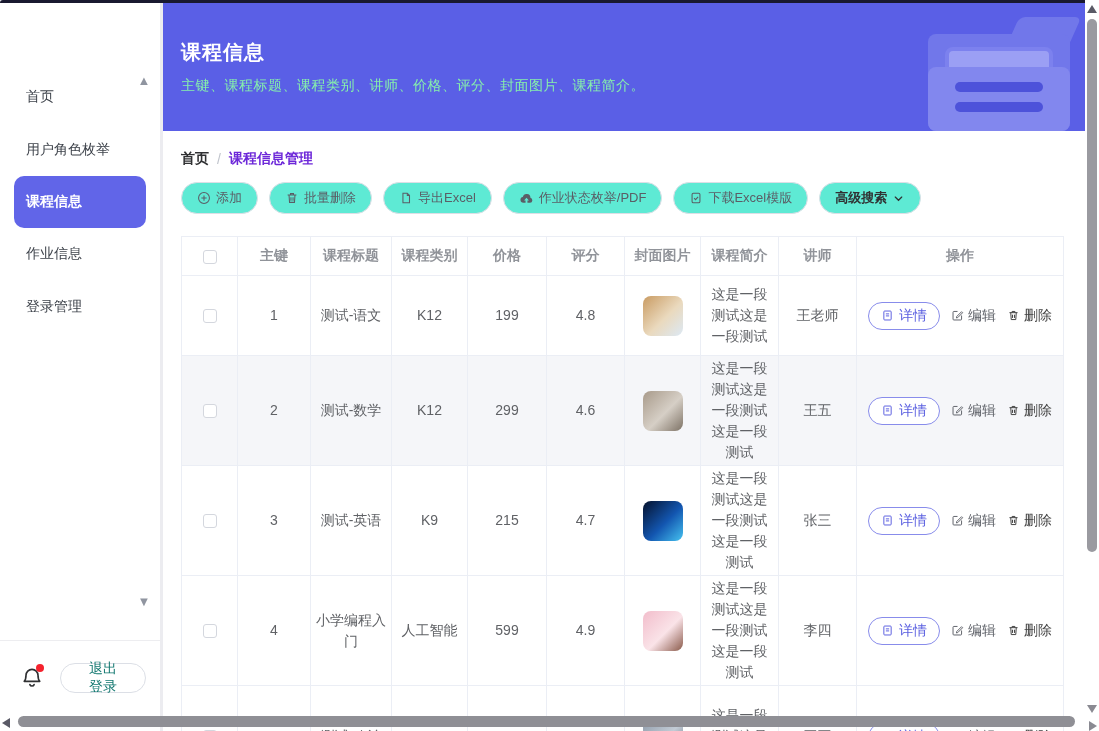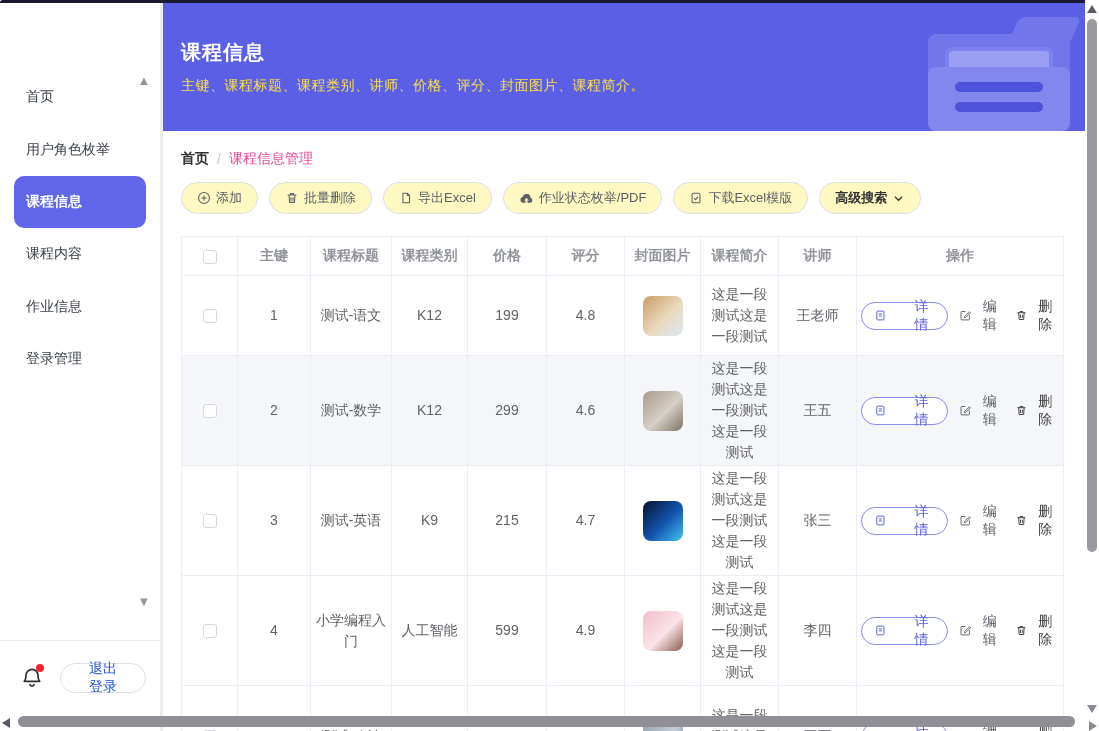--- a/index.html
+++ b/index.html
@@ -16,66 +16,66 @@
   .nav-item.active { background:#6165e8; color:#ffffff; margin:0 14px 0 14px; padding-left:12px;
                      border-radius:10px; height:52px; font-weight:bold; }
   .scroll-hint { position:absolute; right:6px; width:20px; text-align:center; color:#9095a0; font-size:13px; }
   .hint-up { top:70px; }
   .hint-down { top:591px; }
   .sidebar-footer { position:absolute; left:0; bottom:16px; width:160px; height:75px; border-top:1px solid #ededf0;
                     display:flex; align-items:center; padding:0 14px 0 20px; gap:16px; }
   .bell-wrap { position:relative; width:24px; height:24px; color:#303133; }
   .bell-dot { position:absolute; top:-2px; right:0; width:8px; height:8px; background:#f5222d; border-radius:50%; }
   .logout-btn { height:30px; padding:0 22px; border:1px solid #dcdfe6; border-radius:15px; background:#fff;
-                font-size:14px; color:#1d4ed8; display:flex; align-items:center; cursor:pointer; }
+                font-size:14px; color:#0f766e; display:flex; align-items:center; cursor:pointer; }
 
   
   .main { position:absolute; left:163px; top:3px; width:922px; height:728px; background:#ffffff; }
   .banner { position:relative; width:922px; height:128px; background:#5a5fe6; overflow:hidden; }
   .banner-title { position:absolute; left:18px; top:36px; font-size:20px; font-weight:bold; color:#ffffff; letter-spacing:1px; }
-  .banner-sub { position:absolute; left:18px; top:74px; font-size:14px; color:#fde047; letter-spacing:0.5px; }
+  .banner-sub { position:absolute; left:18px; top:74px; font-size:14px; color:#86efac; letter-spacing:0.5px; }
   .folder { position:absolute; right:15px; bottom:0; width:142px; height:114px; }
   .folder-back { position:absolute; left:0; top:17px; width:142px; height:97px; background:#7177ea; border-radius:8px; }
   .folder-tab { position:absolute; right:2px; top:0; width:62px; height:30px; background:#7177ea;
                 border-radius:6px; transform:skewX(-24deg); transform-origin:bottom right; }
   .folder-paper { position:absolute; left:17px; top:30px; width:108px; height:36px; background:#9b9ff4;
                   border:4px solid #7c81ee; border-radius:8px; }
   .folder-front { position:absolute; left:0; top:50px; width:142px; height:64px; background:#8287ee; border-radius:8px; }
   .folder-line { position:absolute; left:27px; width:88px; height:10px; background:#4d52da; border-radius:5px; }
   .folder-line.l1 { top:65px; } .folder-line.l2 { top:85px; }
 
   .content { position:relative; width:922px; padding:0 18px; }
   .breadcrumb { position:absolute; top:19px; left:18px; font-size:14px; display:flex; gap:8px; align-items:center; }
   .bc-root { color:#303133; font-weight:bold; cursor:pointer; }
   .bc-sep { color:#c0c4cc; }
-  .bc-cur { color:#ec4899; }
+  .bc-cur { color:#6d28d9;font-weight:bold; }
 
   .toolbar { position:absolute; top:51px; left:18px; display:flex; align-items:center; gap:11px; }
-  .pill-btn { height:32px; padding:0 15px; border:1px solid #dcdfe6; border-radius:16px; background:#fef9c3;
+  .pill-btn { height:32px; padding:0 15px; border:1px solid #dcdfe6; border-radius:16px; background:#5eead4;
               display:flex; align-items:center; gap:5px; font-size:13px; color:#5a5e66; cursor:pointer; white-space:nowrap; }
   .pill-btn svg { flex:0 0 auto; }
   .search-box { position:relative; width:175px; height:32px; }
   .search-box input { width:100%; height:100%; border:1px solid #dcdfe6; border-radius:4px; padding:0 30px 0 10px;
                       font-size:13px; color:#606266; outline:none; font-family:inherit; }
   .search-box input::placeholder { color:#bfc3cc; }
   .search-icon { position:absolute; right:9px; top:8px; color:#c0c4cc; }
 
   
   .table-wrap { position:absolute; top:105px; left:18px; width:882px; }
   table { border-collapse:collapse; table-layout:fixed; width:882px; font-size:14px; color:#606266; }
   th, td { border:1px solid #ebeef5; text-align:center; vertical-align:middle; padding:2px 4px; }
   thead th { height:39px; color:#909399; font-weight:bold; font-size:14px; background:#ffffff;margin-top:7px; }
   tbody td { line-height:21px; }
   tr.row-alt td { background:#f5f6f9; }
   .r1 td { height:80px; } .r2 td { height:102px; } .r3 td { height:101px; } .r4 td { height:102px; } .r5 td { height:102px; }
   .checkbox { display:inline-block; width:14px; height:14px; border:1px solid #d4d7de; border-radius:3px; background:#fff; cursor:pointer; vertical-align:middle; }
   .thumb { width:40px; height:40px; border-radius:8px; margin:0 auto; }
   .ops { display:flex; align-items:center; justify-content:center; gap:11px; }
   .detail-btn { height:28px; padding:12px 12px; border:1px solid #888ceb; border-radius:14px; color:#5a5fe0;
-                background:#fff; display:flex; align-items:center; gap:21px; font-size:14px; cursor:pointer; }
+                background:#fff; display:flex; align-items:center; gap:5px; font-size:14px; cursor:pointer; }
   .link-btn { display:flex; align-items:center; gap:4px; font-size:14px; cursor:pointer; background:none; border:none; font-family:inherit; }
   .edit-btn { color:#5f6269; }
   .delete-btn { color:#404040; }
 
   
   .vscroll { position:absolute; right:0; top:0; width:14px; height:731px; background:#ffffff; z-index:10; }
   .v-up { position:absolute; top:5px; left:2px; width:0; height:0; border-left:5px solid transparent; border-right:5px solid transparent; border-bottom:8px solid #5a5a66; }
   .v-thumb { position:absolute; top:19px; left:2px; width:10px; height:533px; background:#9a9aa0; border-radius:5px; cursor:pointer; }
   .v-down { position:absolute; top:705px; left:2px; width:0; height:0; border-left:5px solid transparent; border-right:5px solid transparent; border-top:8px solid #8a8a92; }
   .hscroll { position:absolute; left:0; bottom:0; width:1099px; height:16px; z-index:11; }
@@ -93,23 +93,20 @@
     <span class="scroll-hint hint-up">▲</span>
     <nav class="nav">
       <div class="nav-item">
           <span>首页</span>
         </div>
       <div class="nav-item">
           <span>用户角色枚举</span>
         </div>
       <div class="nav-item active">
           <span>课程信息</span>
-        </div>
-      <div class="nav-item">
-          <span>课程内容</span>
         </div>
       <div class="nav-item">
           <span>作业信息</span>
         </div>
       <div class="nav-item">
           <span>登录管理</span>
         </div>
     </nav>
     <span class="scroll-hint hint-down">▼</span>
 

